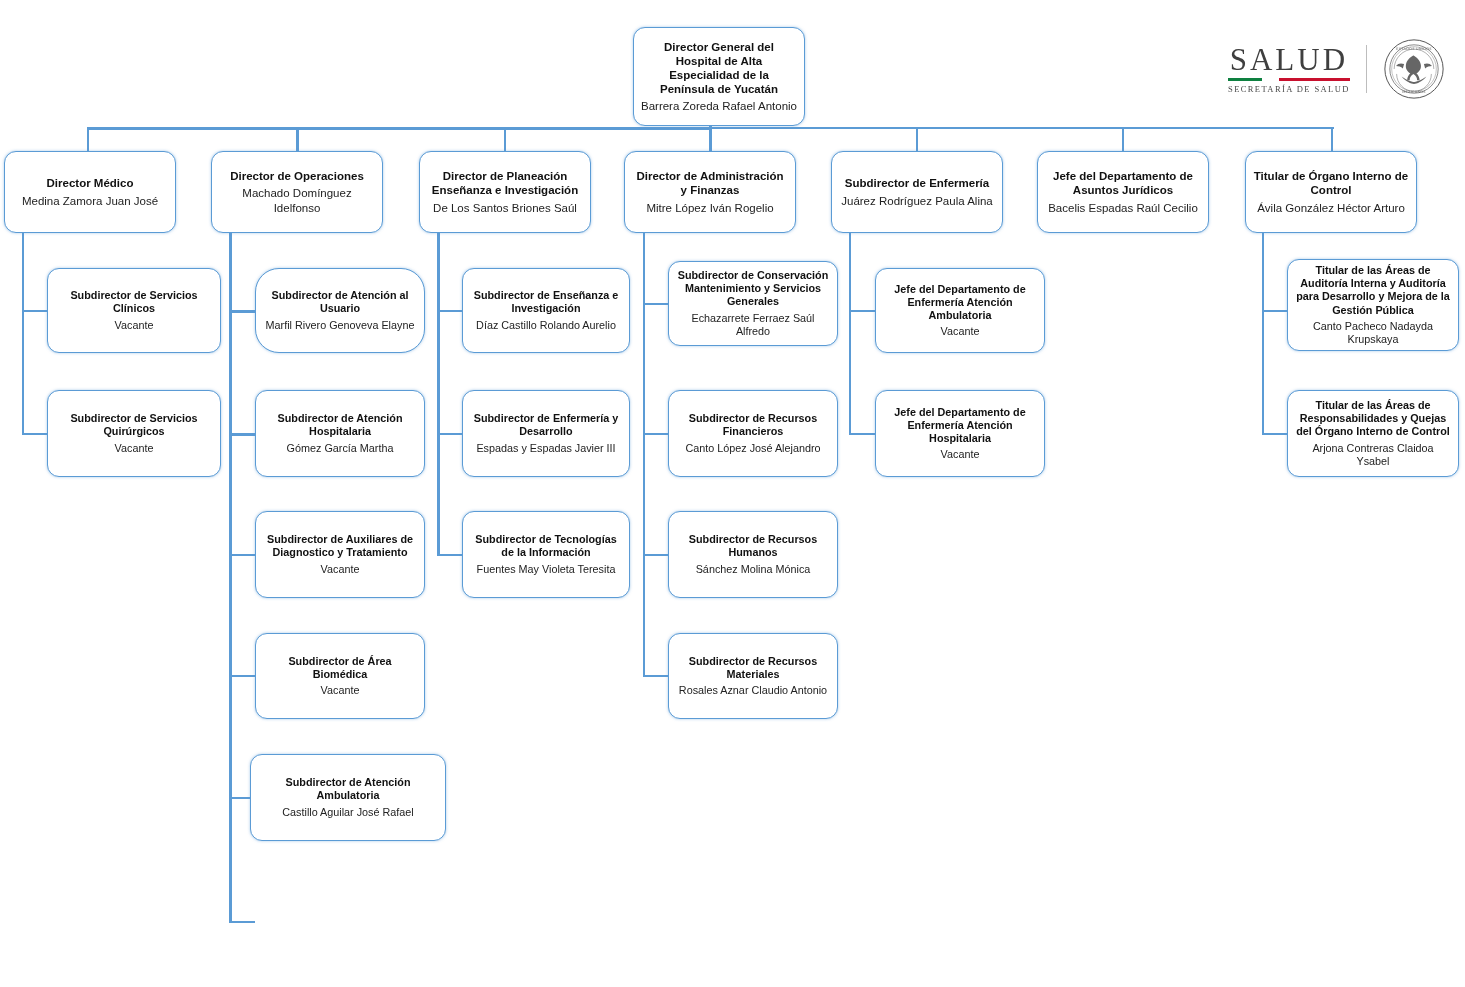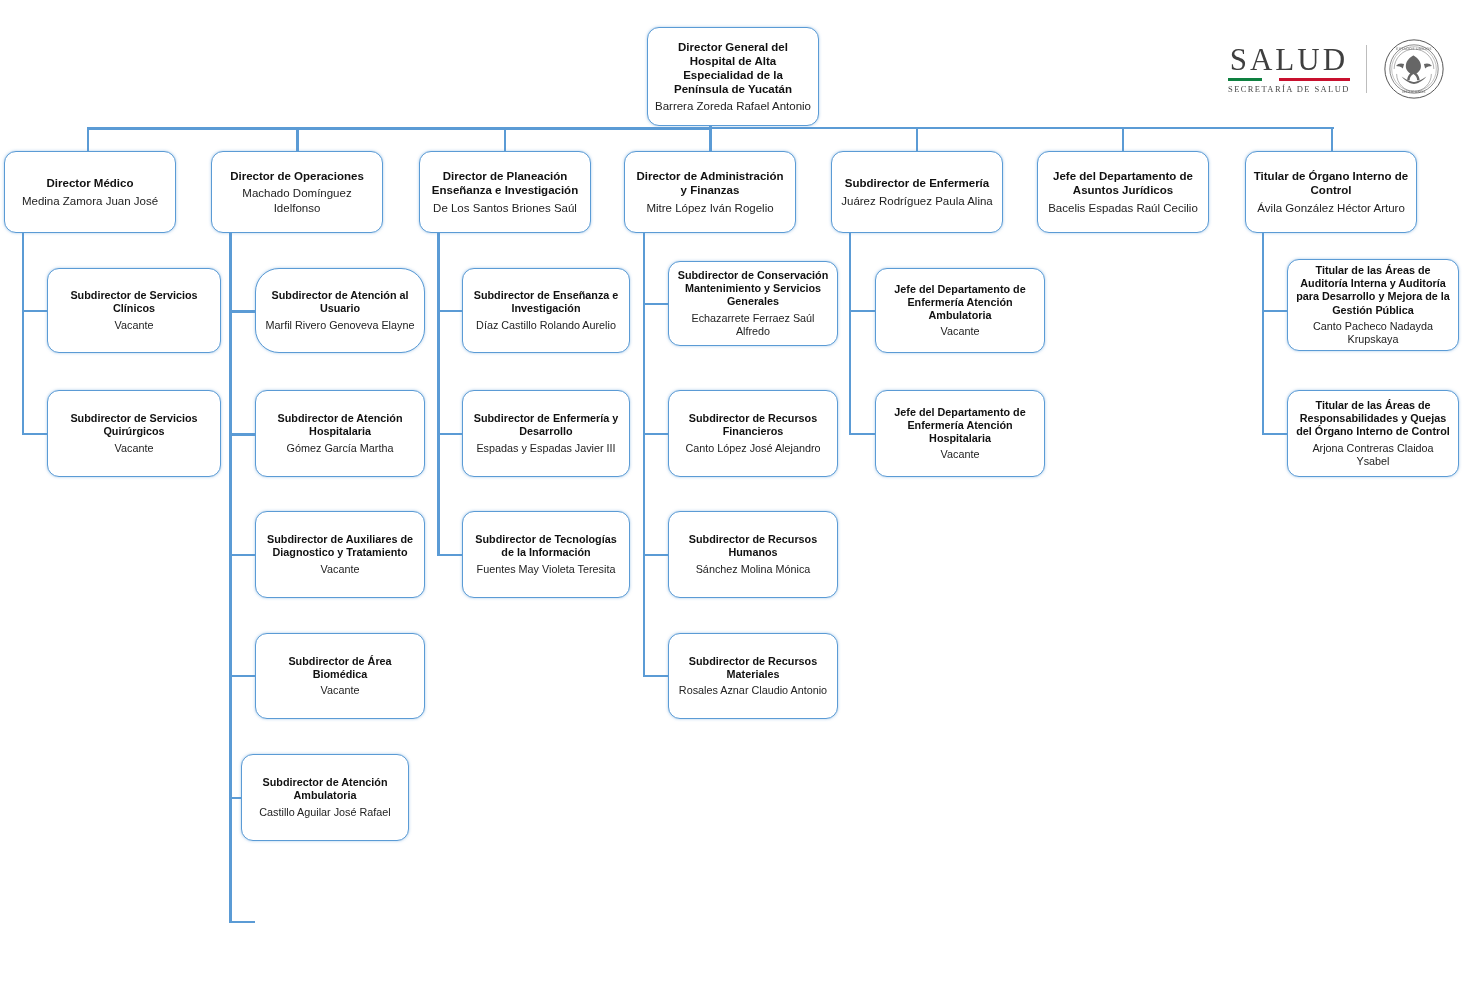--- a/index.html
+++ b/index.html
@@ -129,21 +129,21 @@
       </g>
       <g fill="none" stroke="#6a6a6a" stroke-width="0.85">
         <path d="M18 50 a32 32 0 0 1 64 0"></path>
         <path d="M22 58 a28 28 0 0 0 56 0"></path>
       </g>
       <text x="50" y="20" font-family="DejaVu Sans, sans-serif" font-size="5.6" fill="#5a5a5a" text-anchor="middle" letter-spacing="0.5">ESTADOS UNIDOS</text>
       <text x="50" y="88" font-family="DejaVu Sans, sans-serif" font-size="5.6" fill="#5a5a5a" text-anchor="middle" letter-spacing="0.5">MEXICANOS</text>
     </svg>
   </div>
 
-  <div class="node root-node" style="left:647px; top:27px; width:172px; height:99px;">
+  <div class="node root-node" style="left:633px; top:27px; width:172px; height:99px;">
     <div class="ttl">Director General del Hospital de Alta Especialidad de la Península de Yucatán</div>
     <div class="person">Barrera Zoreda Rafael Antonio</div>
   </div>
 
   <div class="ln" style="left:709px; top:110px; width:3px; height:19px;"></div>
   <div class="ln" style="left:87px; top:127px; width:624px; height:3px;"></div>
   <div class="ln" style="left:709px; top:127px; width:625px; height:2px;"></div>
 
   <div class="ln" style="left:87px;   top:127px; width:2px; height:24px;"></div>
   <div class="ln" style="left:296px;  top:127px; width:3px; height:24px;"></div>
@@ -218,21 +218,21 @@
     <div class="person">Gómez García Martha</div>
   </div>
   <div class="node lvl2" style="left:255px; top:511px; width:170px; height:87px;">
     <div class="ttl">Subdirector de Auxiliares de Diagnostico y Tratamiento</div>
     <div class="person">Vacante</div>
   </div>
   <div class="node lvl2" style="left:255px; top:633px; width:170px; height:86px;align-items:center;">
     <div class="ttl">Subdirector de Área Biomédica</div>
     <div class="person">Vacante</div>
   </div>
-  <div class="node lvl2" style="left:241px; top:754px; width:168px; height:87px;">
+  <div class="node lvl2" style="left:250px; top:754px; width:196px; height:87px;">
     <div class="ttl">Subdirector de Atención Ambulatoria</div>
     <div class="person">Castillo Aguilar José Rafael</div>
   </div>
 
   <div class="ln" style="left:437px; top:233px; width:3px; height:323px;"></div>
   <div class="ln" style="left:437px; top:310px; width:26px; height:2px;"></div>
   <div class="ln" style="left:437px; top:433px; width:26px; height:2px;"></div>
   <div class="ln" style="left:437px; top:554px; width:26px; height:2px;"></div>
 
   <div class="node lvl2" style="left:462px; top:268px; width:168px; height:85px;">

